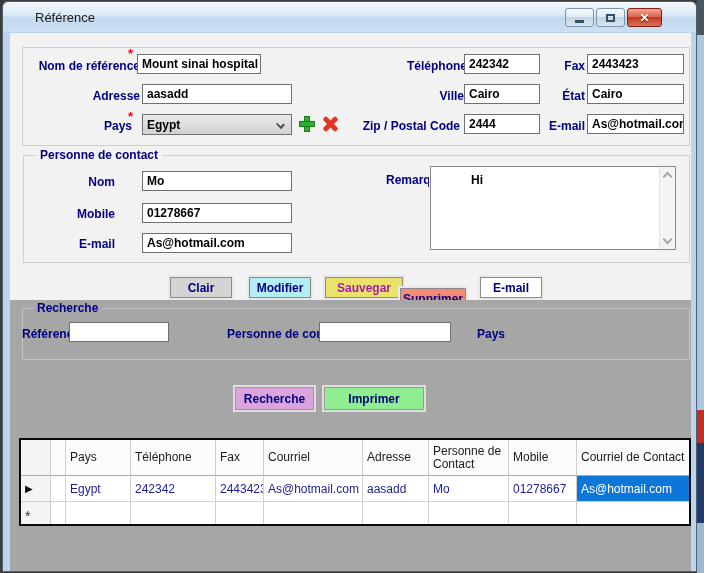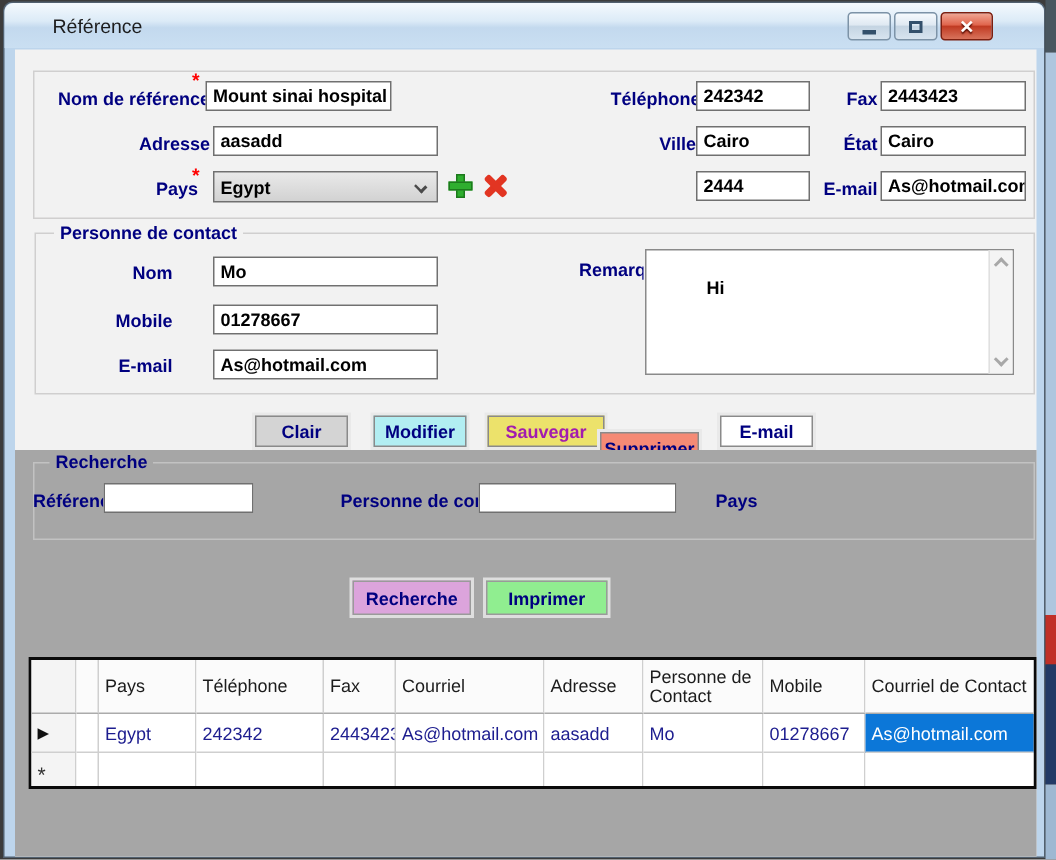--- a/index.html
+++ b/index.html
@@ -48,21 +48,21 @@
   .plus-icon .v { position:absolute; left:5px; top:0; width:6px; height:16px; background:#2fae2f; border:1px solid #1d7a1d; }
   .plus-icon .h { position:absolute; left:0; top:5px; width:16px; height:6px; background:#2fae2f; border:1px solid #1d7a1d; }
   .x-icon { position:absolute; width:16px; height:16px; }
   .x-icon .b1,.x-icon .b2 { position:absolute; left:6px; top:-1px; width:5px; height:18px;
                             background:#e23522; border-radius:2px; }
   .x-icon .b1 { transform:rotate(45deg); } .x-icon .b2 { transform:rotate(-45deg); }
 
   
   #remark-box { position:absolute; left:420px; top:133px; width:246px; height:84px;
                 background:#fff; border:1px solid #8a8a8a; }
-  #remark-text { position:absolute; left:4px; top:18px; font-size:12px; font-weight:bold; color:#000;padding-left:36px; }
+  #remark-text { position:absolute; left:4px; top:6px; font-size:12px; font-weight:bold; color:#000;padding-left:36px; }
   #remark-scroll { position:absolute; right:0; top:0; width:16px; height:100%; background:#f4f4f4; border-left:1px solid #e0e0e0; }
   .sb-chev { position:absolute; left:4px; width:7px; height:7px; border-right:2px solid #a8a8a8; border-bottom:2px solid #a8a8a8; }
   .sb-up { top:6px; transform:rotate(-135deg); }
   .sb-dn { bottom:6px; transform:rotate(45deg); }
 
   
   .abtn { position:absolute; top:244px; height:21px; border:1px solid #8a8a8a;
           box-shadow:0 0 0 2px #e9e9e9; font-size:12px; font-weight:bold; color:#000080;
           display:flex; align-items:center; justify-content:center; }
 
@@ -138,20 +138,21 @@
       </div>
       <div class="plus-icon" style="left:289px; top:83px;">
           <div class="v"></div>
           <div class="h"></div>
         </div>
       <div class="x-icon" style="left:312px; top:83px;">
           <div class="b1"></div>
           <div class="b2"></div>
         </div>
 
+      <div class="lbl r" style="left:330px; top:86px; width:120px;">Zip / Postal Code</div>
       <div class="tb" style="left:454px; top:81px; width:76px;">2444</div>
       <div class="lbl r" style="left:534px; top:86px; width:41px;">E-mail</div>
       <div class="tb" style="left:577px; top:81px; width:97px;">As@hotmail.com</div>
 
       <div class="gbox" style="left:13px; top:122px; width:667px; height:108px;">
         <div class="gbox-title">Personne de contact</div>
       </div>
       <div class="lbl r" style="left:13px; top:142px; width:92px;">Nom</div>
       <div class="tb" style="left:132px; top:138px; width:150px;">Mo</div>
       <div class="lbl r" style="left:13px; top:174px; width:92px;">Mobile</div>
@@ -179,21 +180,21 @@
         <div id="recherche-box" class="gbox">
           <div class="gbox-title">Recherche</div>
         </div>
         <div class="lbl clip" style="left:12px; top:27px; width:47px;">Référence</div>
         <div class="tb" style="left:59px; top:22px; width:100px;"></div>
         <div class="lbl clip" style="left:217px; top:27px; width:92px;">Personne de contact</div>
         <div class="tb" style="left:309px; top:22px; width:132px;"></div>
         <div class="lbl" style="left:467px; top:27px;">Pays</div>
 
         <div class="sbtn" style="left:225px; width:79px; background:#dca4dc;">Recherche</div>
-        <div class="sbtn" style="left:314px; width:81px; background:#90ee90;">Imprimer</div>
+        <div class="sbtn" style="left:314px; width:100px; background:#90ee90;">Imprimer</div>
 
         <div id="grid">
 
           <div class="gh gsel"></div>
           <div class="gh"></div>
           <div class="gh">Pays</div>
           <div class="gh">Téléphone</div>
           <div class="gh">Fax</div>
           <div class="gh">Courriel</div>
           <div class="gh">Adresse</div>

